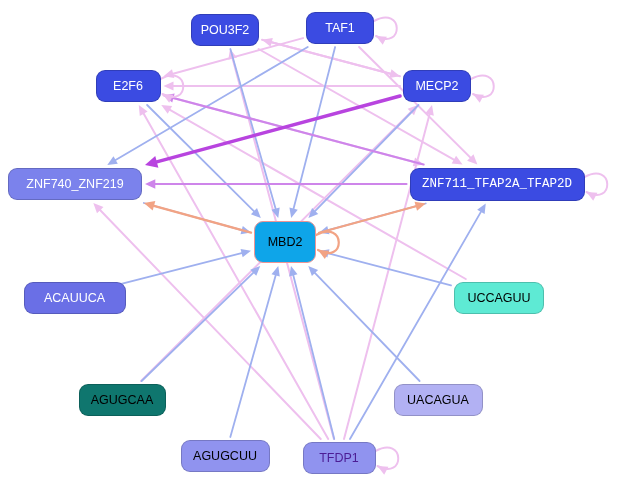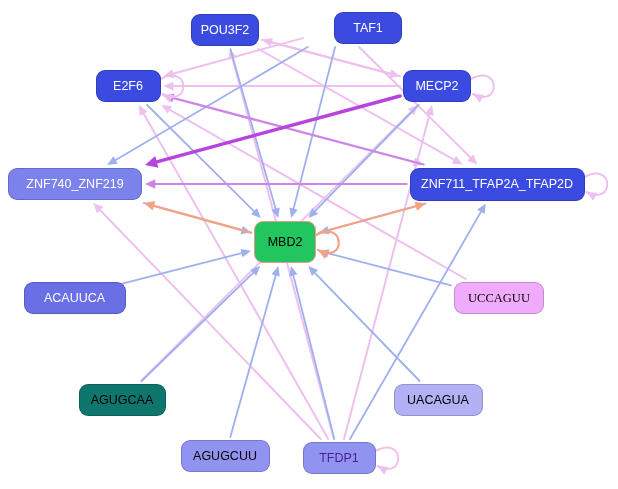--- a/index.html
+++ b/index.html
@@ -102,42 +102,42 @@
       <path d="M376,36 L386.93979605660724,36.75555426002467 L382.68980334396844,44.68887399028371 Z" fill="#eec0ee"></path>
       <path d="M160.5,79 C190.5,63 190.5,109 162.5,94" fill="none" stroke="#eec0ee" stroke-width="2" stroke-linecap="round"></path>
       <path d="M162.5,94 L173.4397960566072,94.75555426002468 L169.18980334396846,102.68887399028371 Z" fill="#eec0ee"></path>
       <path d="M316,235 C346,219 346,265 318,250" fill="none" stroke="#f2a384" stroke-width="2.2" stroke-linecap="round"></path>
       <path d="M318,250 L329.29868433011893,250.72092468977354 L324.85980305247404,259.0068364080441 Z" fill="#f2a384"></path>
     </svg>
   <div>
       <div class="node" style="left: 191px; top: 14px; width: 68px; height: 32px; background: rgb(59, 75, 226); color: rgb(255, 255, 255);">
         <span>POU3F2</span>
       </div>
-      <div class="node" style="left: 306px; top: 12px; width: 68px; height: 32px; background: rgb(59, 75, 226); color: rgb(255, 255, 255); margin-left: 28px;">
+      <div class="node" style="left: 306px; top: 12px; width: 68px; height: 32px; background: rgb(59, 75, 226); color: rgb(255, 255, 255);">
         <span>TAF1</span>
       </div>
       <div class="node" style="left: 95.5px; top: 70px; width: 65px; height: 32px; background: rgb(59, 75, 226); color: rgb(255, 255, 255);">
         <span>E2F6</span>
       </div>
       <div class="node" style="left: 403px; top: 70px; width: 68px; height: 32px; background: rgb(59, 75, 226); color: rgb(255, 255, 255);">
         <span>MECP2</span>
       </div>
       <div class="node" style="left: 8px; top: 168px; width: 134px; height: 32px; background: rgb(123, 130, 236); color: rgb(255, 255, 255);">
         <span>ZNF740_ZNF219</span>
       </div>
-      <div class="node" style="left: 409.5px; top: 167.5px; width: 175px; height: 33px; background: rgb(59, 75, 226); color: rgb(255, 255, 255);">
+      <div class="node" style="left: 409.5px; top: 167.5px; width: 175px; height: 33px; background: rgb(59, 75, 226); color: rgb(255, 255, 255); font-family: Liberation Mono, monospace;">
         <span>ZNF711_TFAP2A_TFAP2D</span>
       </div>
-      <div class="node" style="left: 254px; top: 221px; width: 62px; height: 42px; background: #22c55e; color: rgb(0, 0, 0); border-color: rgb(238, 149, 149);">
+      <div class="node" style="left: 254px; top: 221px; width: 62px; height: 42px; background: #0ea5e9; color: rgb(0, 0, 0); border-color: rgb(238, 149, 149);">
         <span>MBD2</span>
       </div>
       <div class="node" style="left: 23.5px; top: 282px; width: 102px; height: 32px; background: rgb(106, 111, 230); color: rgb(255, 255, 255);">
         <span>ACAUUCA</span>
       </div>
-      <div class="node" style="left: 454px; top: 282px; width: 90px; height: 32px; background: #f0abfc; color: rgb(0, 0, 0); font-family: Liberation Serif, serif;">
+      <div class="node" style="left: 454px; top: 282px; width: 90px; height: 32px; background: #5eead4; color: rgb(0, 0, 0);">
         <span>UCCAGUU</span>
       </div>
       <div class="node" style="left: 78.5px; top: 384px; width: 87px; height: 32px; background: #0f766e; color: rgb(0, 0, 0);">
         <span>AGUGCAA</span>
       </div>
       <div class="node" style="left: 393.5px; top: 384px; width: 89px; height: 32px; background: rgb(178, 177, 243); color: #000000;">
         <span>UACAGUA</span>
       </div>
       <div class="node" style="left: 180.5px; top: 440px; width: 89px; height: 32px; background: rgb(144, 147, 239); color: rgb(0, 0, 0);">
         <span>AGUGCUU</span>

